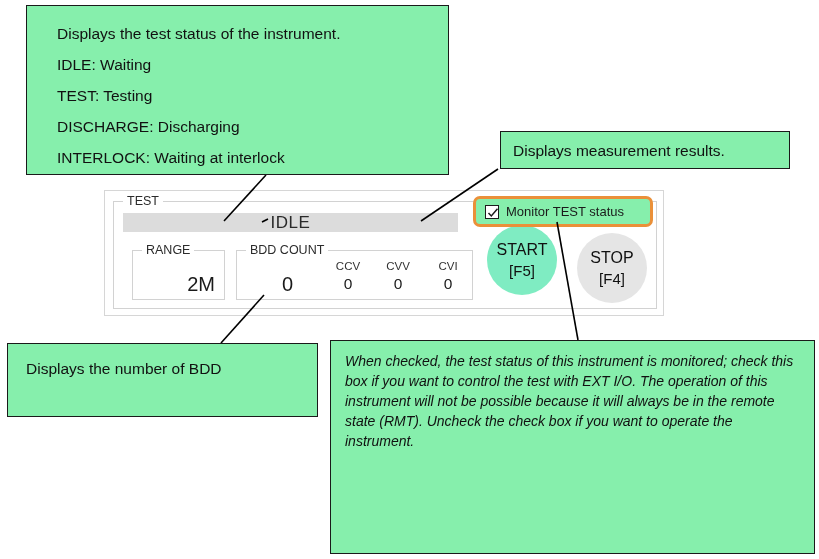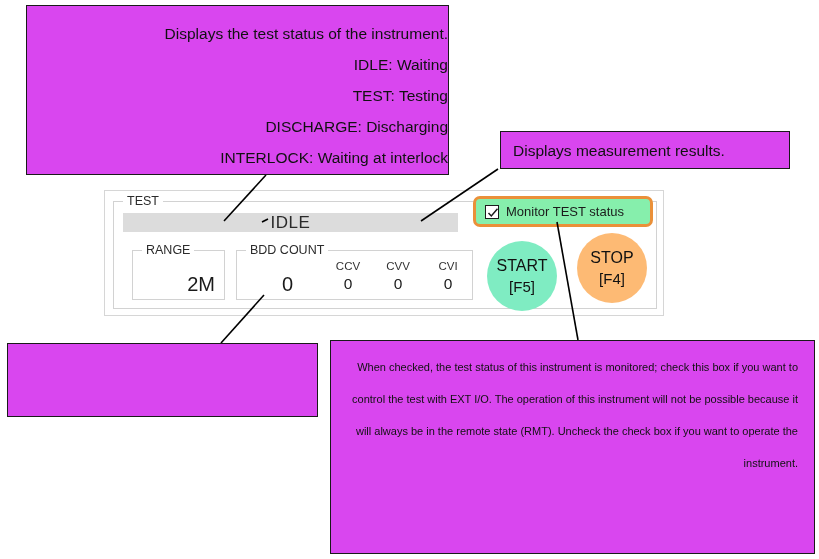--- a/index.html
+++ b/index.html
@@ -12,25 +12,24 @@
     height: 559px;
     position: relative;
     overflow: hidden;
     font-family: "Liberation Sans", sans-serif;
     color: #000000;
   }
 
   
   .callout {
     position: absolute;
-    background: #d946ef;
+    background: #86efac;
     border: 1.6px solid #1a1a1a;
     box-sizing: border-box;
     z-index: 30;
-    text-align: right;
   }
   .callout p {
     margin: 0;
     font-size: 15.5px;
     line-height: 31px;
     color: #111111;
     white-space: nowrap;
   }
   .callout.wrap p { white-space: normal; }
 
@@ -58,22 +57,23 @@
     padding: 9px 0 0 18px;
   }
   #callout-monitor {
     left: 330px;
     top: 340px;
     width: 485px;
     height: 214px;
     padding: 10px 16px 0 14px;
   }
   #callout-monitor p {
-    line-height: 32px;
-    font-size: 11px;
+    line-height: 20px;
+    font-size: 14px;
+    font-style: italic;
   }
 
   
   #leaders {
     position: absolute;
     left: 0; top: 0;
     width: 819px; height: 559px;
     z-index: 20;
     pointer-events: none;
   }
@@ -232,27 +232,27 @@
     flex-direction: column;
     align-items: center;
     justify-content: center;
     font-size: 16px;
     color: #111111;
     line-height: 21px;
     z-index: 11;
   }
   #btn-start {
     left: 382px;
-    top: 50px;
+    top: 34px;
     background: #7fecc2;
   }
   #btn-stop {
     left: 472px;
     top: 42px;
-    background: #fdba74;
+    background: #e5e5e5;
   }
   .round-btn .btn-key { font-size: 15px; }
 </style>
 </head>
 <body>
 
 <svg id="leaders" viewBox="0 0 819 559" width="819" height="559">
   <line x1="262" y1="222" x2="268" y2="219" stroke="#000" stroke-width="1.6"></line>
   <line x1="266" y1="175" x2="224" y2="221" stroke="#000" stroke-width="1.6"></line>
   <line x1="498" y1="169" x2="421" y2="221" stroke="#000" stroke-width="1.6"></line>
@@ -266,20 +266,21 @@
   <p>TEST: Testing</p>
   <p>DISCHARGE: Discharging</p>
   <p>INTERLOCK: Waiting at interlock</p>
 </div>
 
 <div class="callout" id="callout-results">
   <p>Displays measurement results.</p>
 </div>
 
 <div class="callout" id="callout-bdd">
+  <p>Displays the number of BDD</p>
 </div>
 
 <div class="callout wrap" id="callout-monitor">
   <p>When checked, the test status of this instrument is monitored; check this box if you want to control the test with EXT I/O. The operation of this instrument will not be possible because it will always be in the remote state (RMT). Uncheck the check box if you want to operate the instrument.</p>
 </div>
 
 <div id="instrument-panel">
 
   <div class="groupbox" id="group-test">
     <span class="gb-label">TEST</span>

